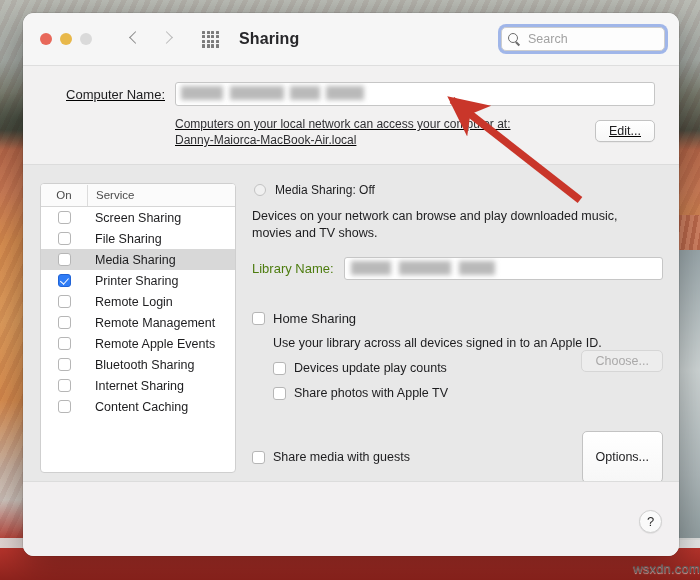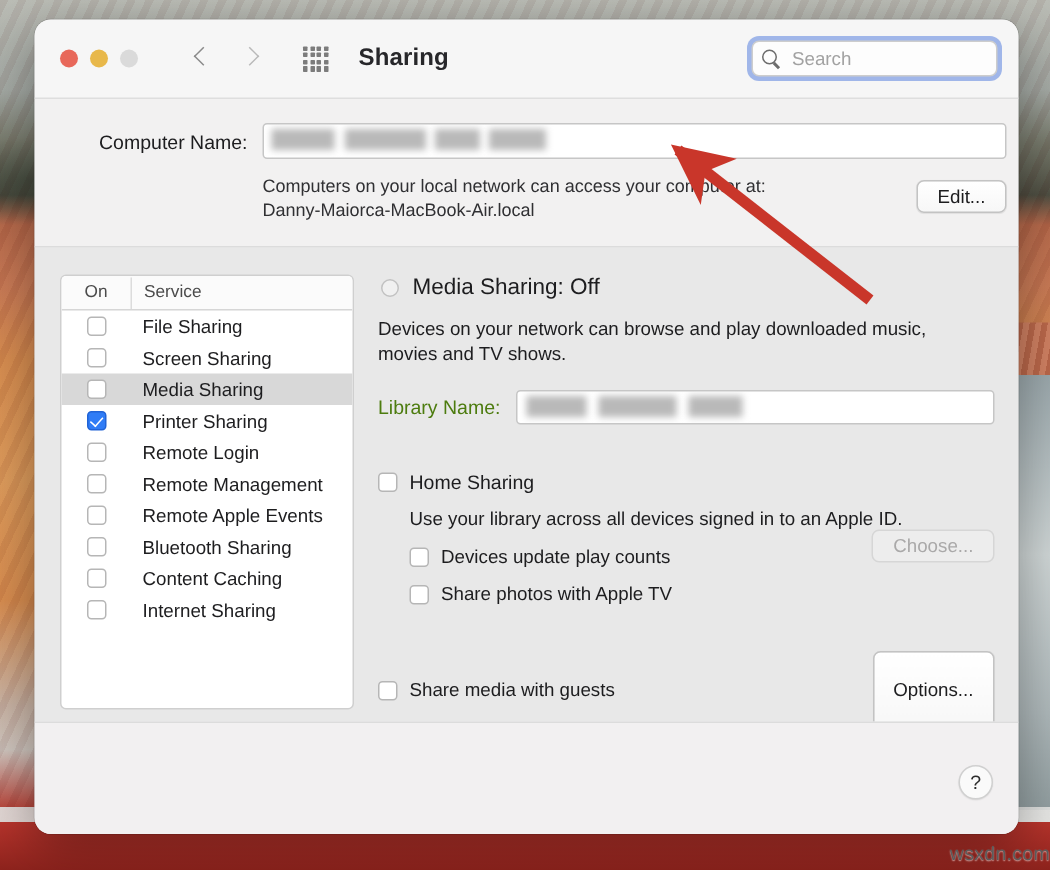--- a/index.html
+++ b/index.html
@@ -148,23 +148,24 @@
     border: none; outline: none; background: transparent;
     font-family: inherit; font-size: 12.5px; color: #333;
     width: 100%;
   }
   #search-input::placeholder { color: #a2a2a2; }
 
   
   #name-block {
     background: #f2f1f1;
     border-bottom: 1px solid #dcdcdc;
-    padding: 16px 8px 16px 0;
+    padding: 16px 24px 16px 0;
     flex: none;
     position: relative;
+    text-decoration: underline;
   }
   .row1 { display: flex; align-items: center; }
   #cn-label {
     width: 152px; text-align: right; padding-right: 10px;
     font-size: 13px; color: #1d1d1f;
     box-sizing: border-box;
   }
   #cn-field {
     flex: 1; height: 22px;
     background: #fff;
@@ -257,21 +258,21 @@
     transform: rotate(42deg);
   }
 
   
   #detail {
     flex: 1; margin-left: 16px; min-width: 0;
     display: flex; flex-direction: column;
   }
   #ms-status {
     display: flex; align-items: center; gap: 9px;
-    font-size: 15px; color: #1d1d1f;
+    font-size: 12px; color: #1d1d1f;
     padding-left: 2px;
   }
   .radio {
     width: 12px; height: 12px; border-radius: 50%;
     background: #f0f0f0; border: 1px solid #c2c2c2;
     box-sizing: border-box;
   }
   #ms-desc {
     margin-top: 11px;
     font-size: 12.5px; color: #1d1d1f; line-height: 17px;
@@ -431,28 +432,28 @@
     <div id="svc-panel">
       <div id="svc-head">
         <div class="c-on">On</div>
         <div class="c-svc">Service</div>
       </div>
       <div id="svc-rows">
           <div class="svc-row">
             <div class="cell-on">
               <span class="cb"></span>
             </div>
+            <div class="cell-name">Screen Sharing</div>
+          </div>
+          <div class="svc-row">
+            <div class="cell-on">
+              <span class="cb"></span>
+            </div>
             <div class="cell-name">File Sharing</div>
           </div>
-          <div class="svc-row">
-            <div class="cell-on">
-              <span class="cb"></span>
-            </div>
-            <div class="cell-name">Screen Sharing</div>
-          </div>
           <div class="svc-row selected">
             <div class="cell-on">
               <span class="cb"></span>
             </div>
             <div class="cell-name">Media Sharing</div>
           </div>
           <div class="svc-row">
             <div class="cell-on">
               <span class="cb checked"></span>
             </div>
@@ -479,27 +480,27 @@
           <div class="svc-row">
             <div class="cell-on">
               <span class="cb"></span>
             </div>
             <div class="cell-name">Bluetooth Sharing</div>
           </div>
           <div class="svc-row">
             <div class="cell-on">
               <span class="cb"></span>
             </div>
+            <div class="cell-name">Internet Sharing</div>
+          </div>
+          <div class="svc-row">
+            <div class="cell-on">
+              <span class="cb"></span>
+            </div>
             <div class="cell-name">Content Caching</div>
-          </div>
-          <div class="svc-row">
-            <div class="cell-on">
-              <span class="cb"></span>
-            </div>
-            <div class="cell-name">Internet Sharing</div>
           </div>
         </div>
     </div>
 
     <div id="detail">
 
       <div id="ms-status">
         <span class="radio"></span>
         <span>Media Sharing: Off</span>
       </div>

